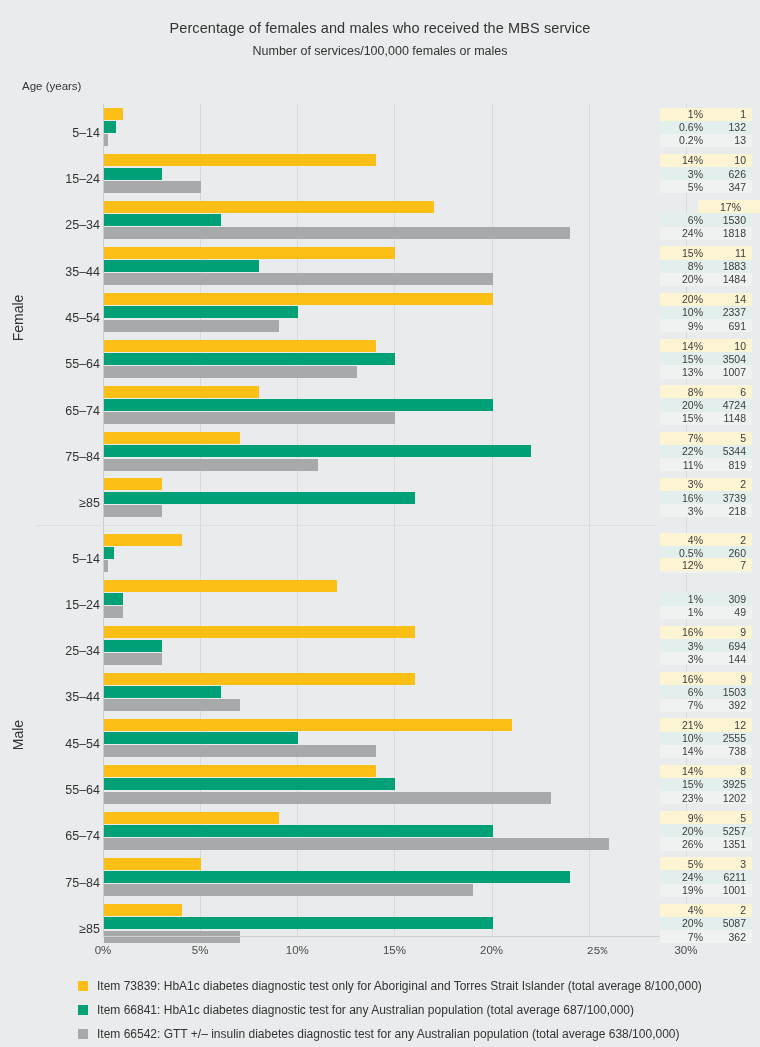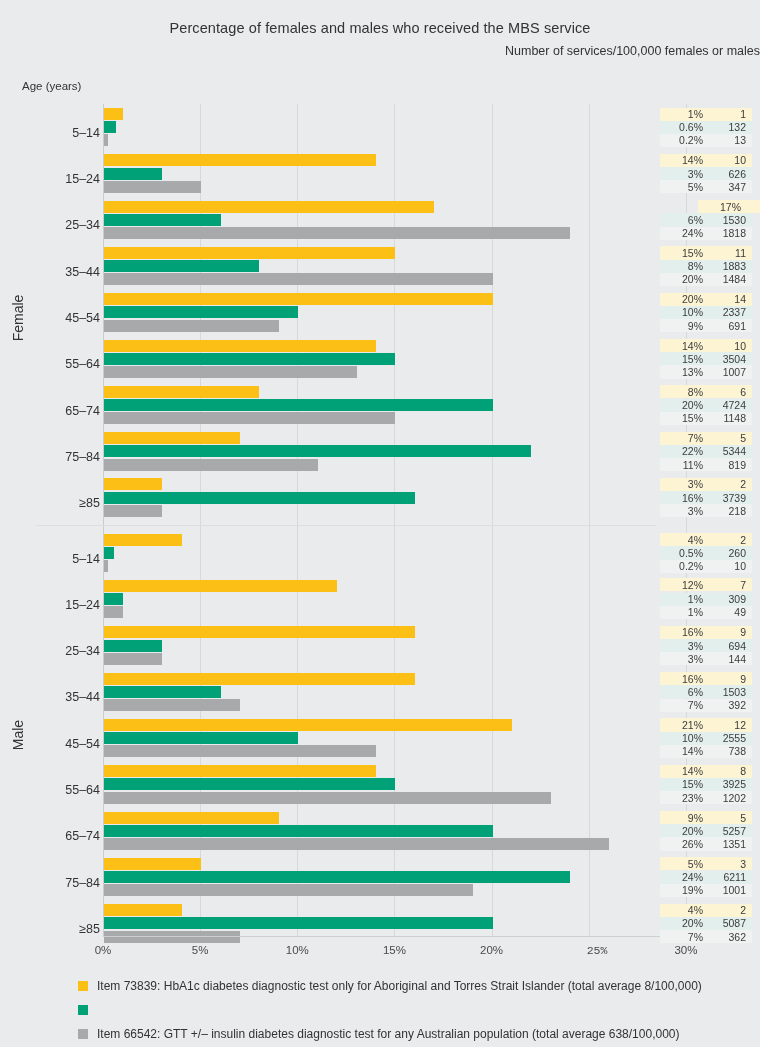--- a/index.html
+++ b/index.html
@@ -28,21 +28,20 @@
     color: #333;
     letter-spacing: .1px;
     margin: 0;
     font-weight: normal;
   }
   .chart-subtitle {
     font-size: 12.5px;
     color: #333;
     margin: 8px 0 0 0;
     font-weight: normal;
-    text-align: right;
   }
 
   
   .age-heading {
     position: absolute;
     left: 22px; top: 80px;
     font-size: 11.5px;
     color: #333;
   }
 
@@ -427,21 +426,21 @@
       <span class="tcell-num">2</span>
     </div>
     <div class="trow r1" style="top: 442.4px;">
       <span class="tcell-pct">0.5%</span>
       <span class="tcell-num">260</span>
     </div>
     <div class="trow r2" style="top: 455.6px;">
       <span class="tcell-pct">0.2%</span>
       <span class="tcell-num">10</span>
     </div>
-    <div class="trow r0" style="top: 474px; justify-content: center;">
+    <div class="trow r0" style="top: 454px; justify-content: center;">
       <span class="tcell-pct">12%</span>
       <span class="tcell-num">7</span>
     </div>
     <div class="trow r1" style="top: 488.7px;">
       <span class="tcell-pct">1%</span>
       <span class="tcell-num">309</span>
     </div>
     <div class="trow r2" style="top: 501.9px;">
       <span class="tcell-pct">1%</span>
       <span class="tcell-num">49</span>
@@ -532,20 +531,21 @@
     </div>
   </div>
 
 <div id="legend">
     <div class="legend-row">
       <span class="legend-swatch" style="background: rgb(251, 191, 22);"></span>
       <span class="legend-text">Item 73839: HbA1c diabetes diagnostic test only for Aboriginal and Torres Strait Islander (total average 8/100,000)</span>
     </div>
     <div class="legend-row">
       <span class="legend-swatch" style="background: rgb(0, 161, 119);"></span>
+      <span class="legend-text">Item 66841: HbA1c diabetes diagnostic test for any Australian population (total average 687/100,000)</span>
     </div>
     <div class="legend-row">
       <span class="legend-swatch" style="background: rgb(167, 169, 171);"></span>
       <span class="legend-text">Item 66542: GTT +/– insulin diabetes diagnostic test for any Australian population (total average 638/100,000)</span>
     </div>
   </div>
 
 <div class="sep-line" style="top: 524.7px;"></div>
 
 </body></html>

